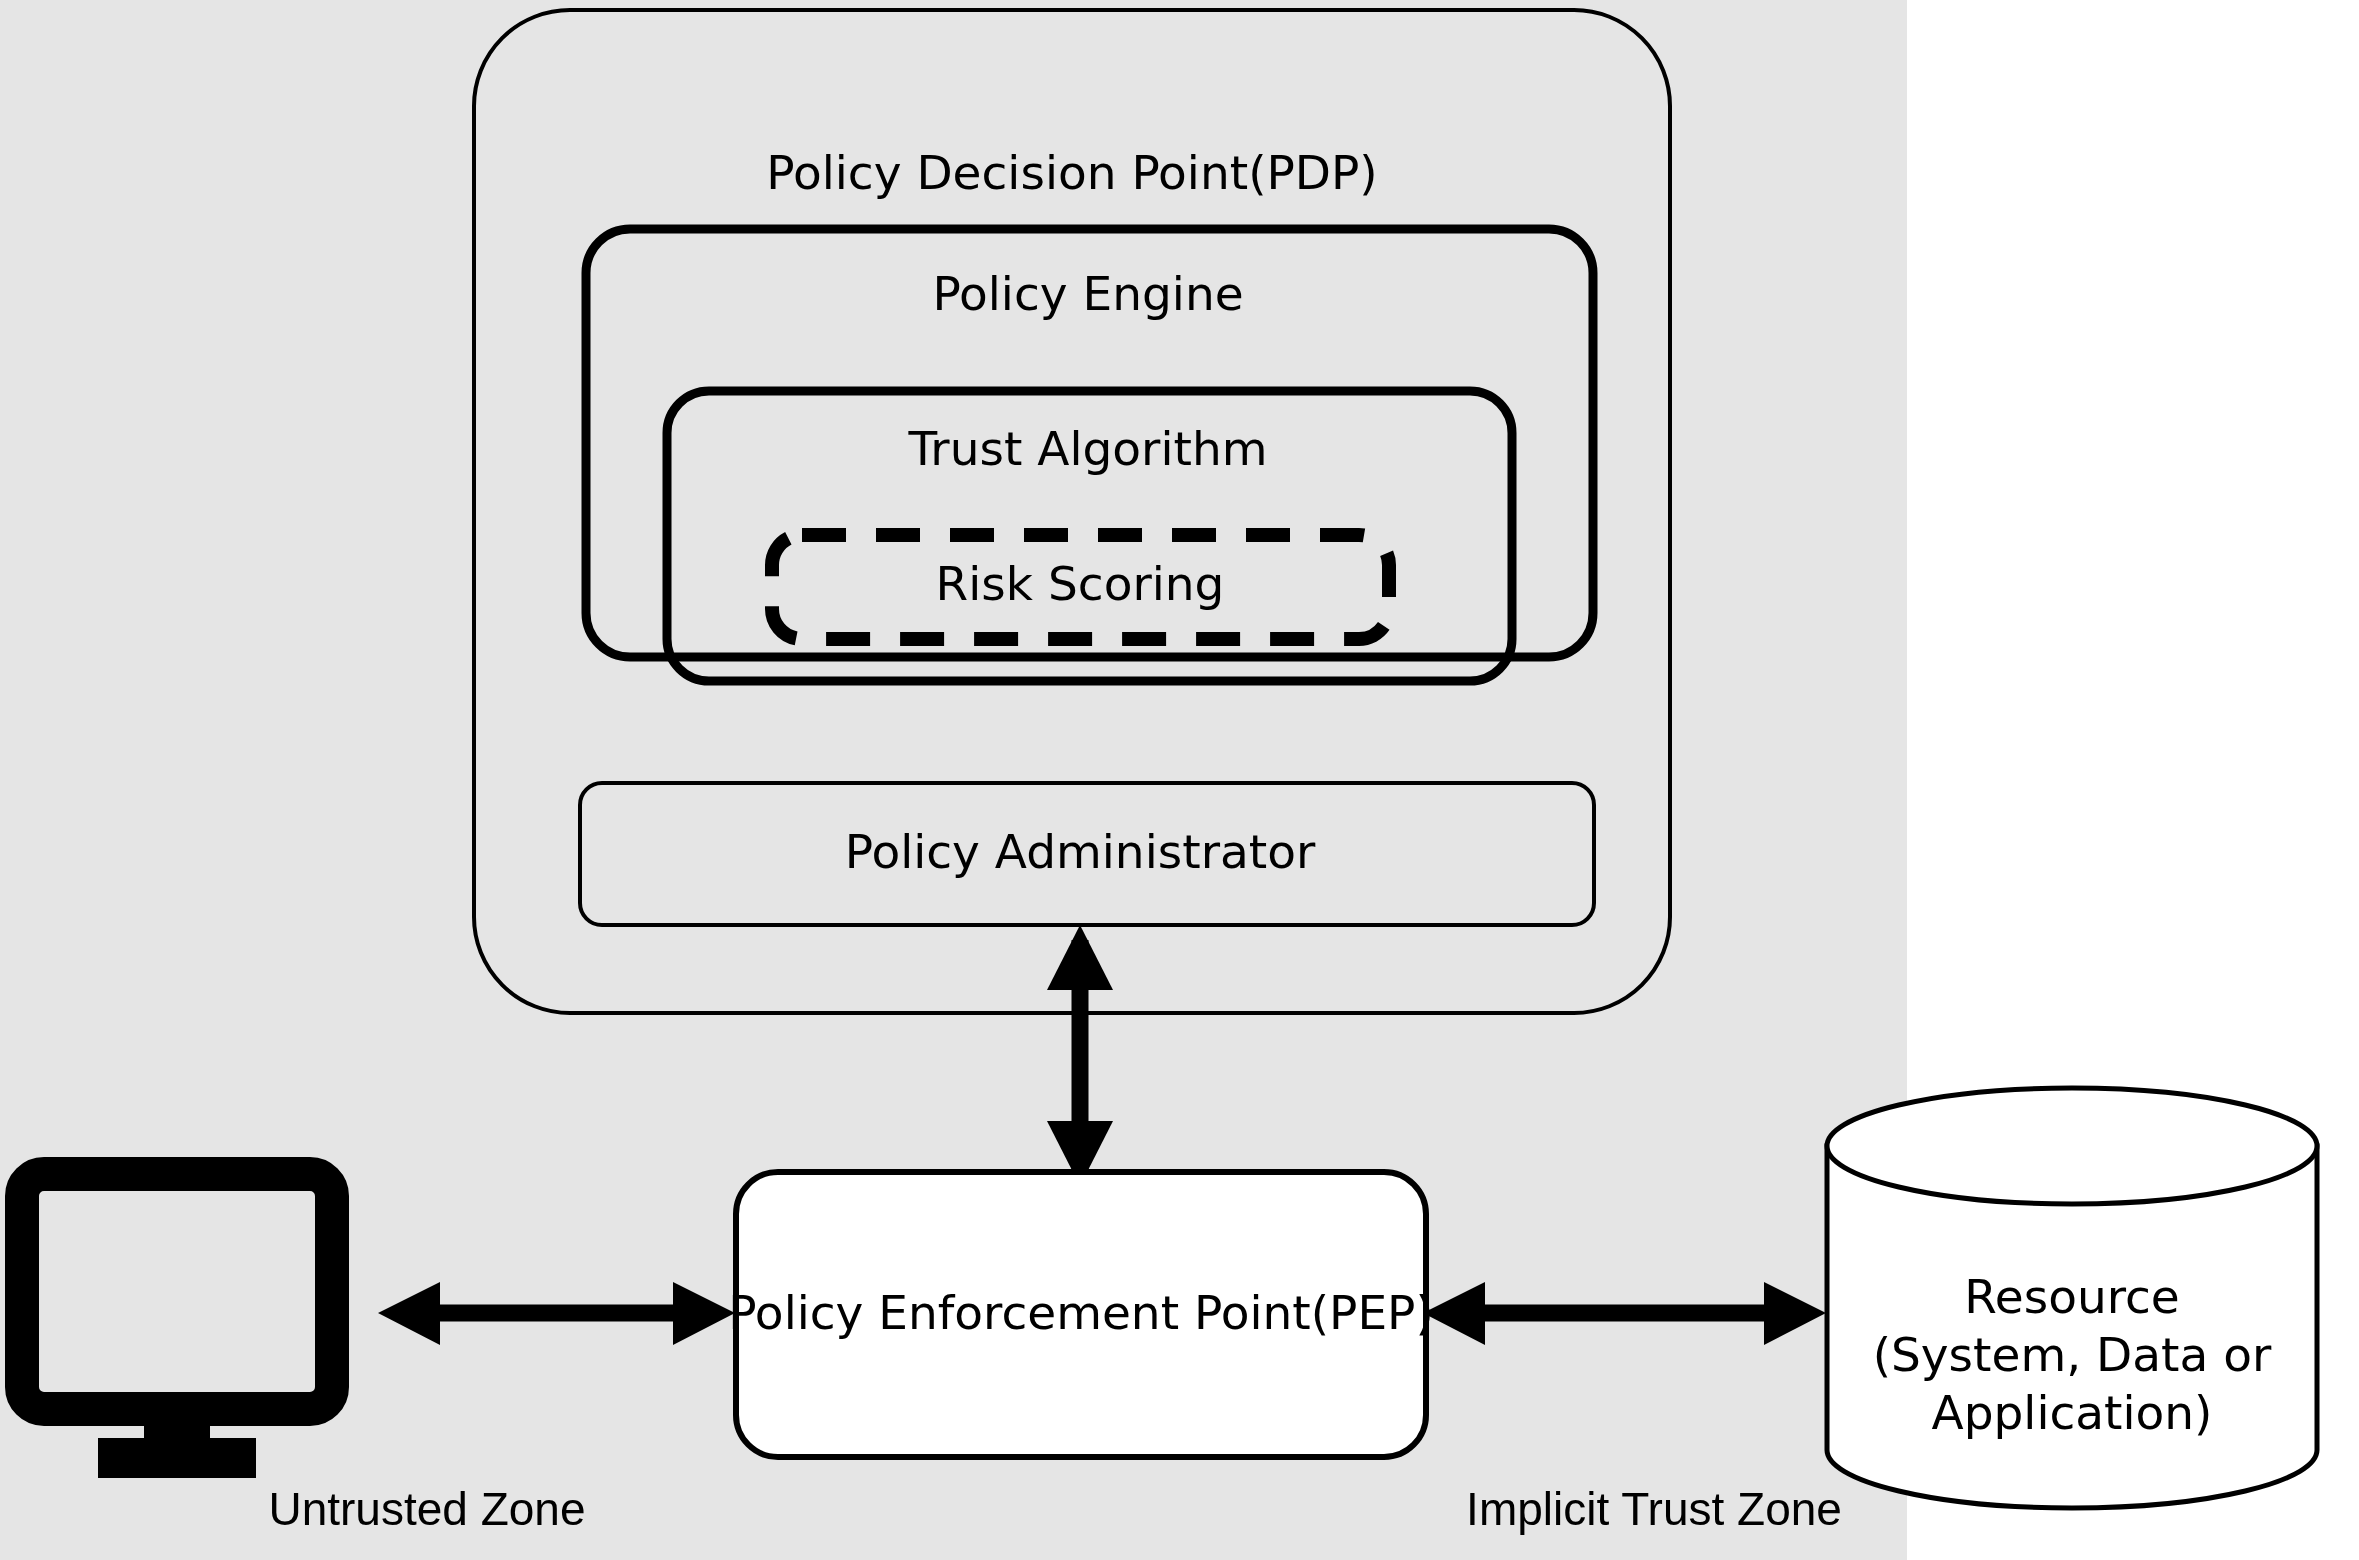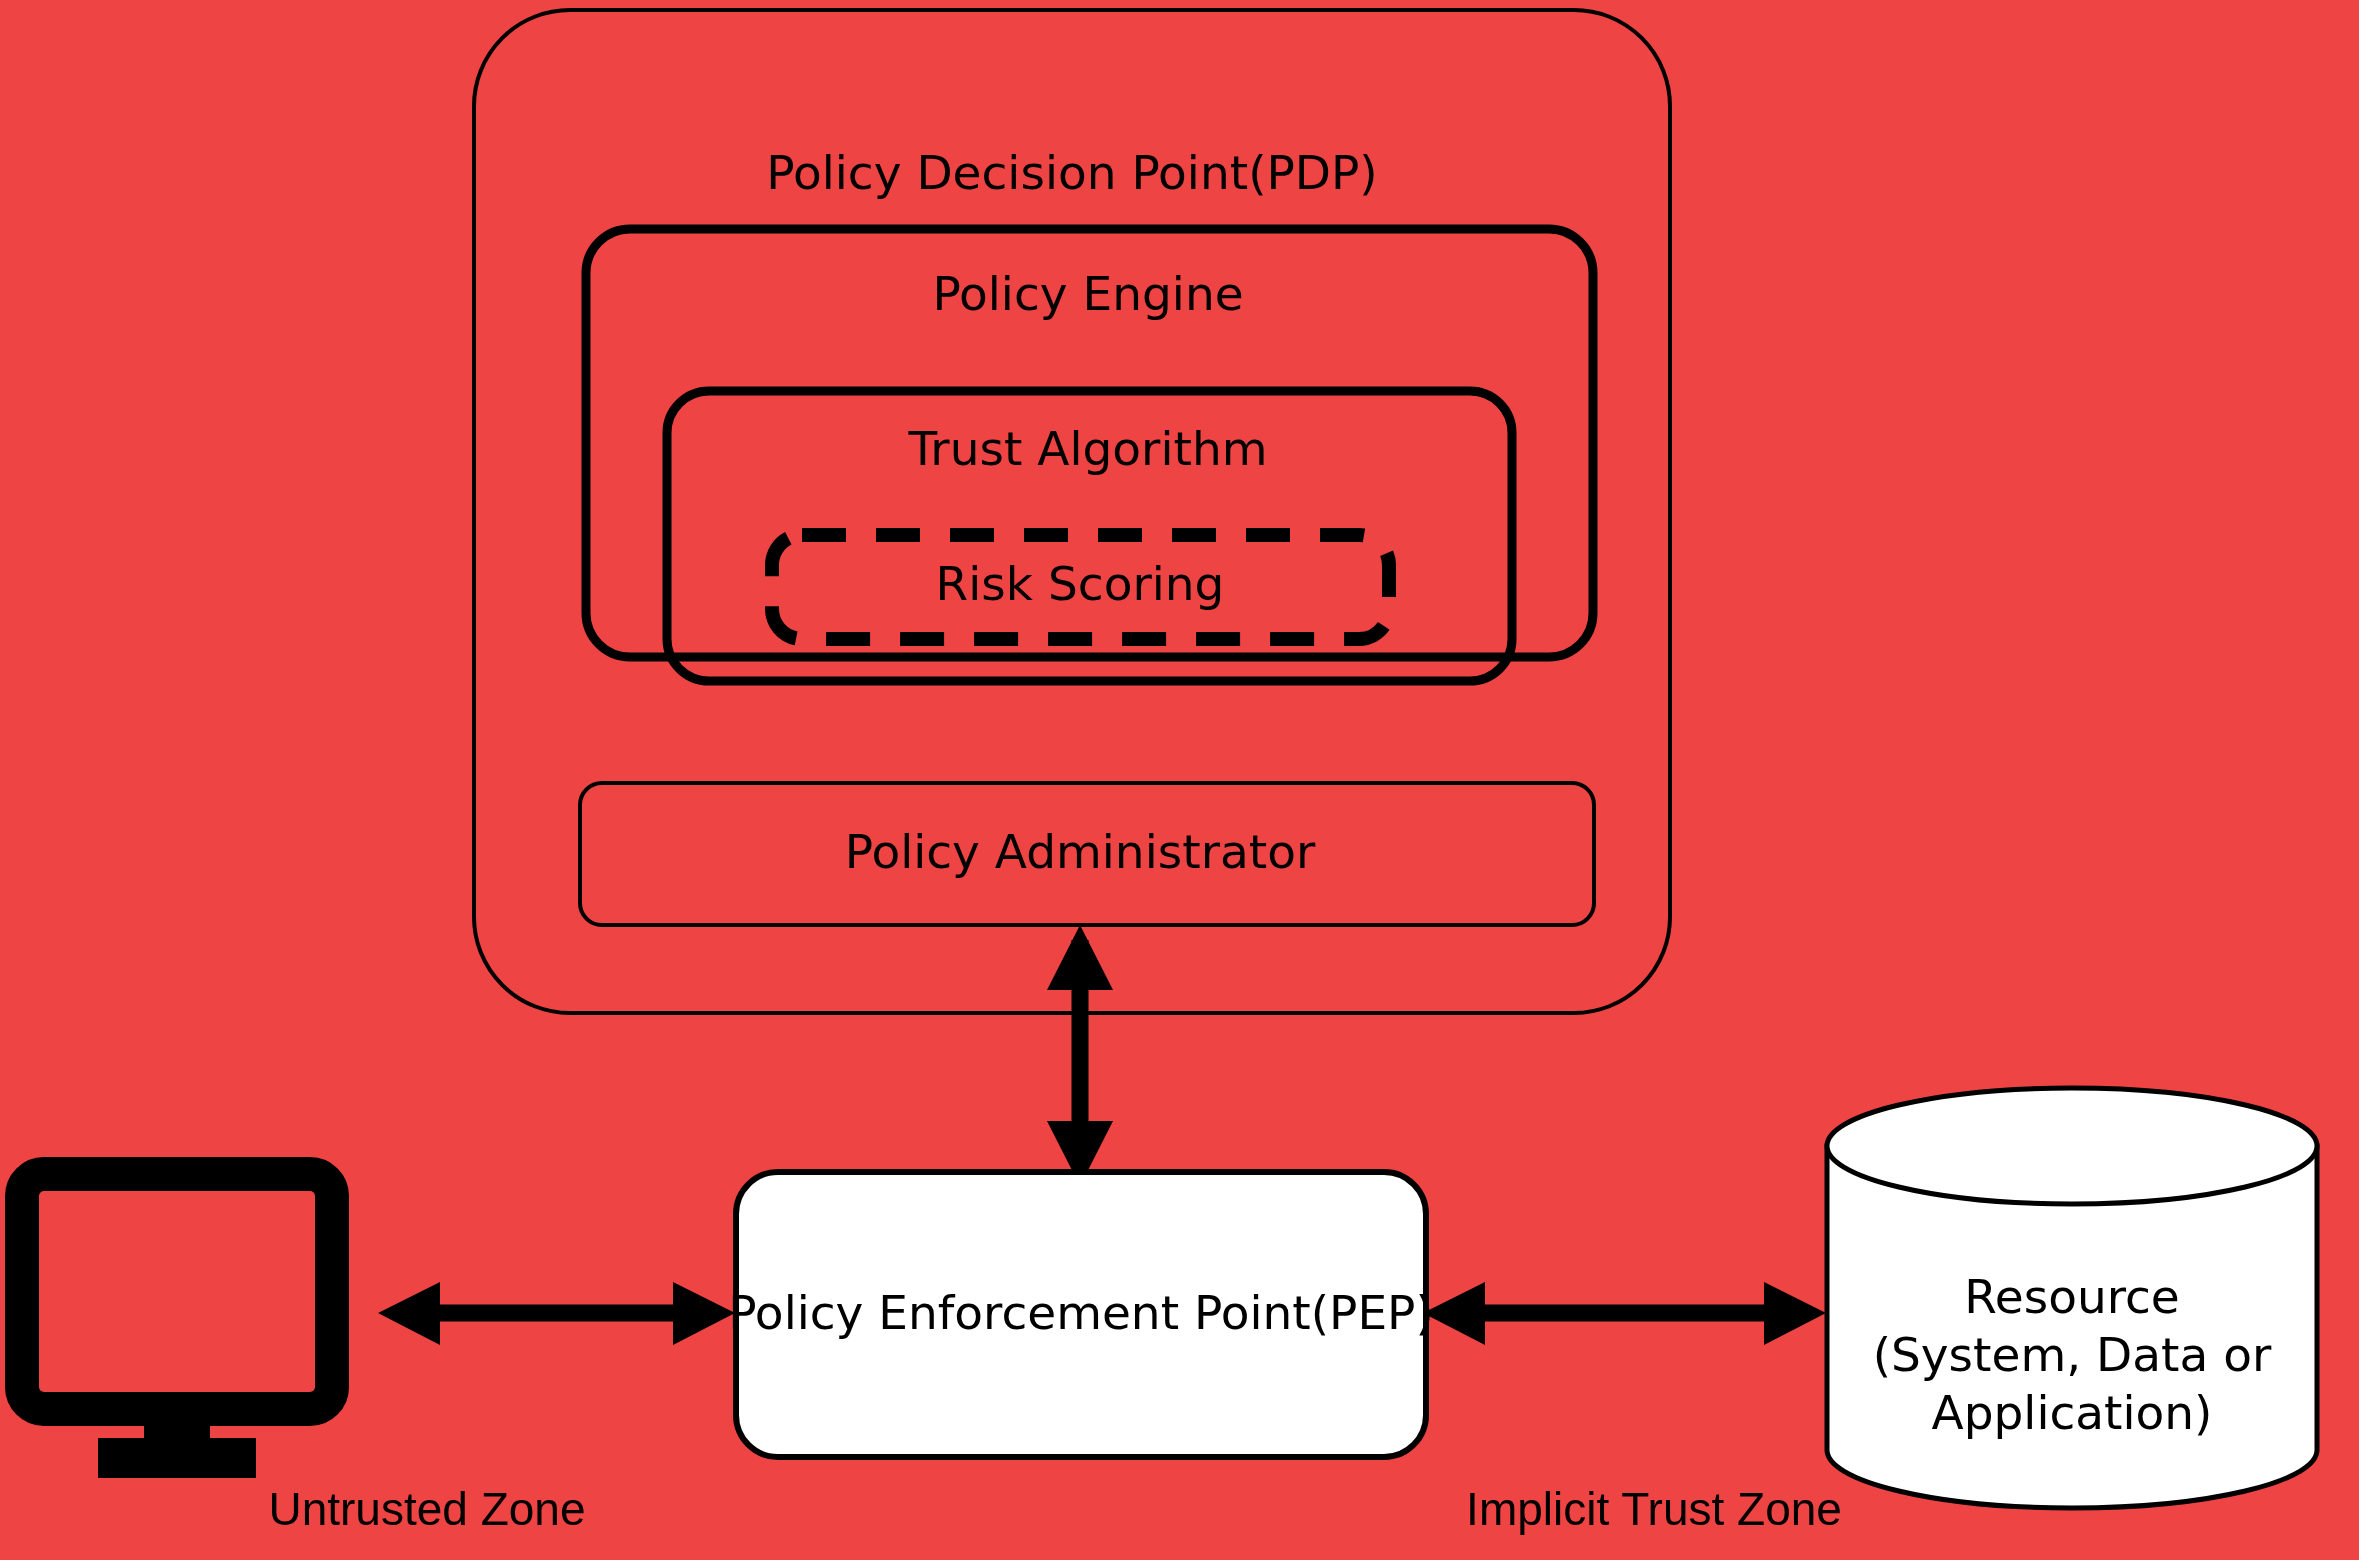--- a/index.html
+++ b/index.html
@@ -8,23 +8,23 @@
     background: #ffffff;
   }
   body {
     width: 2359px;
     height: 1560px;
     overflow: hidden;
     font-family: "DejaVu Sans", sans-serif;
   }
   #diagram-root {
     position: relative;
-    width: 2359px;
+    width: 1907px;
     height: 1560px;
-    background: #ef4444;
+    background: #e5e5e5;
     text-decoration: underline;
   }
   svg.canvas {
     position: absolute;
     top: 0;
     left: 0;
     width: 2359px;
     height: 1560px;
     display: block;
   }

